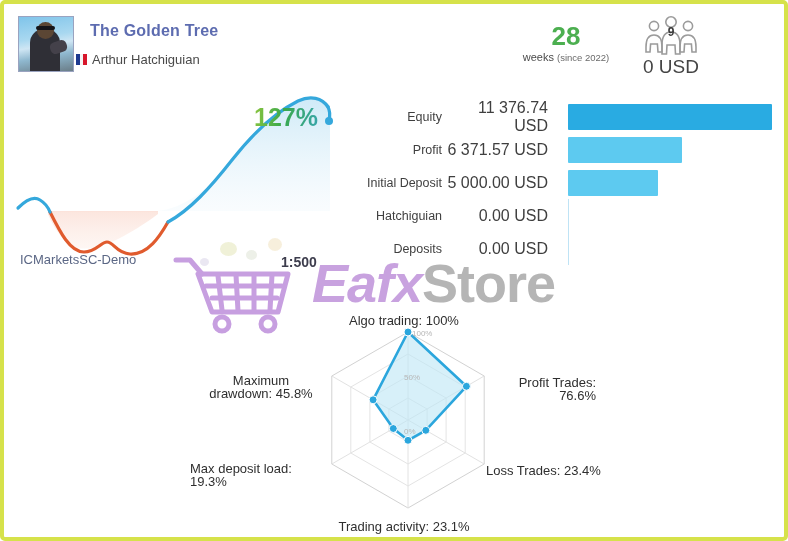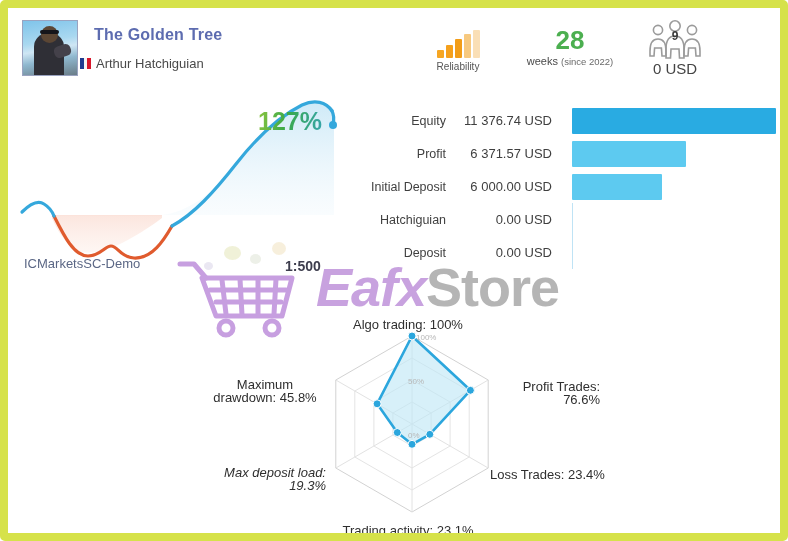--- a/index.html
+++ b/index.html
@@ -6,21 +6,21 @@
   html,body{margin:0;padding:0;background:#ffffff;}
   body{
     font-family:"Liberation Sans","DejaVu Sans",sans-serif;
     -webkit-font-smoothing:antialiased;
   }
   #card{
     position:relative;
     width:788px;height:541px;
     box-sizing:border-box;
     background:#ffffff;
-    border:8px solid #c2410c;
+    border:4px solid #c2410c;
     border-radius:5px;
     overflow:hidden;
   }
 
   
   #avatar{
     position:absolute;left:14px;top:12px;width:54px;height:54px;
     border:1px solid #9aa3c0;
     background:linear-gradient(170deg,#7fc4ea 0%,#a9d8f0 38%,#cfe6f4 52%,#8fb8cf 70%,#6a7d88 100%);
     overflow:hidden;
@@ -68,21 +68,21 @@
   
   #weeks{position:absolute;left:492px;top:18px;width:140px;text-align:center;}
   #weeks .num{font-size:26px;font-weight:700;color:#4caf50;line-height:28px;}
   #weeks .cap{font-size:11px;color:#4a4a4a;margin-top:1px;}
   #weeks .cap .since{font-size:9.5px;color:#6a6a6a;}
 
   
   #subs{position:absolute;left:624px;top:10px;width:86px;text-align:center;}
   #subs .icon{position:relative;height:44px;}
   #subs svg{display:block;margin:0 auto;}
-  #subs .cap{font-size:15px;color:#444;margin-top:-2px;}
+  #subs .cap{font-size:19px;color:#444;margin-top:-2px;}
 
   
   #equity-chart{position:absolute;left:4px;top:72px;width:330px;height:180px;}
   #broker{
     position:absolute;left:16px;top:248px;font-size:13px;color:#5b6785;
   }
   #pct{
     position:absolute;left:250px;top:99px;font-size:25px;font-weight:700;
     background:linear-gradient(100deg,#8ec63f 0%,#3aa94a 45%,#36a5ad 100%);
     -webkit-background-clip:text;background-clip:text;color:transparent;
@@ -97,21 +97,21 @@
   }
   #watermark .eafx{color:#c8a2df;}
   #watermark .store{color:#b5b5b5;font-style:normal;font-weight:700;}
   #watermark .cart{position:absolute;left:0;top:14px;}
   .blob{position:absolute;border-radius:50%;opacity:.55;}
 
   
   #stats{position:absolute;left:336px;top:96px;width:212px;}
   .srow{height:33px;display:flex;align-items:center;}
   .slabel{width:104px;text-align:right;font-size:12.5px;color:#3f3f3f;}
-  .sval{width:108px;text-align:right;font-size:13px;color:#3f3f3f;padding-right:4px;}
+  .sval{width:108px;text-align:right;font-size:16px;color:#3f3f3f;padding-right:4px;}
   #bars{position:absolute;left:564px;top:96px;width:212px;}
   .brow{height:33px;display:flex;align-items:center;}
   .bar{height:26px;border-radius:1px;}
   .baseline{position:absolute;left:0;top:99px;width:1px;height:66px;background:#bfe3f5;}
 
   
   #radar{position:absolute;left:190px;top:312px;width:410px;height:226px;}
   .rlabel{position:absolute;font-size:13px;color:#2f2f2f;text-align:center;line-height:13px;}
 </style>
 </head>
@@ -123,30 +123,20 @@
     <div class="person"></div>
     <div class="head"></div>
     <div class="glasses"></div>
     <div class="arm"></div>
   </div>
 
   <div id="title">The Golden Tree</div>
   <div id="flag"></div>
   <div id="author">Arthur Hatchiguian</div>
 
-  <div id="reliability">
-    <div class="bars">
-      <i></i>
-        <i></i>
-        <i></i>
-        <i></i>
-        <i></i>
-    </div>
-    <div class="cap">Reliability</div>
-  </div>
 
   <div id="weeks">
     <div class="num">28</div>
     <div class="cap">
       <span>weeks</span>
       <span class="since">(since 2022)</span>
     </div>
   </div>
 
   <div id="subs">
@@ -221,28 +211,28 @@
     <div class="srow">
       <div class="slabel">Equity</div>
       <div class="sval">11 376.74 USD</div>
     </div>
     <div class="srow">
       <div class="slabel">Profit</div>
       <div class="sval">6 371.57 USD</div>
     </div>
     <div class="srow">
       <div class="slabel">Initial Deposit</div>
-      <div class="sval">6 000.00 USD</div>
+      <div class="sval">5 000.00 USD</div>
     </div>
     <div class="srow">
       <div class="slabel">Hatchiguian</div>
       <div class="sval">0.00 USD</div>
     </div>
     <div class="srow">
-      <div class="slabel">Deposit</div>
+      <div class="slabel">Deposits</div>
       <div class="sval">0.00 USD</div>
     </div>
   </div>
 
   <div id="bars">
     <div class="baseline"></div>
     <div class="brow">
         <div class="bar" style="width: 204px; background: rgb(41, 171, 226);"></div>
       </div>
     <div class="brow">
@@ -293,21 +283,21 @@
 
     <div class="rlabel" style="left:272px;top:60px;width:130px;text-align:right;">
       <div>Profit Trades:</div>
       <div>76.6%</div>
     </div>
 
     <div class="rlabel" style="left:272px;top:148px;width:140px;text-align:left;margin-left:20px;">Loss Trades: 23.4%</div>
 
     <div class="rlabel" style="left:110px;top:204px;width:200px;text-align:center;">Trading activity: 23.1%</div>
 
-    <div class="rlabel" style="left:-4px;top:146px;width:132px;text-align:right;font-style:italic;">
+    <div class="rlabel" style="left:-4px;top:146px;width:132px;text-align:left;">
       <div>Max deposit load:</div>
       <div>19.3%</div>
     </div>
 
     <div class="rlabel" style="left:-2px;top:58px;width:138px;text-align:center;">
       <div>Maximum</div>
       <div>drawdown: 45.8%</div>
     </div>
   </div>
 

